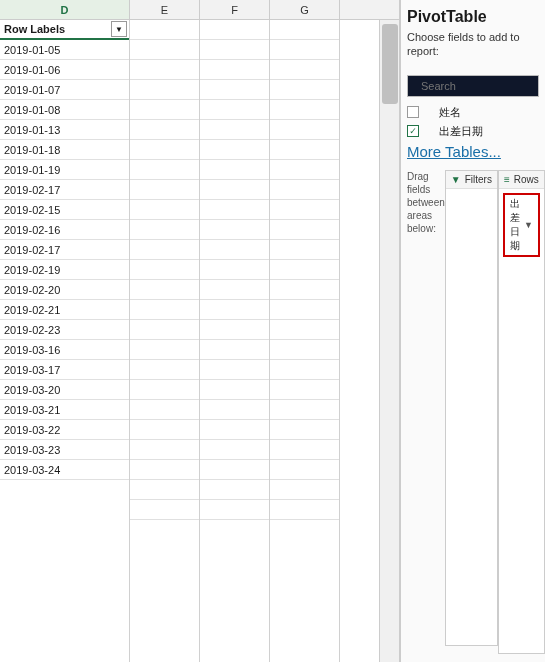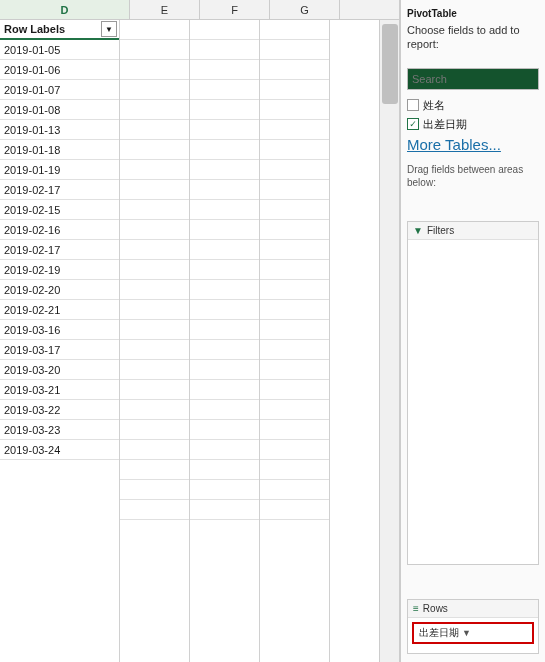--- a/index.html
+++ b/index.html
@@ -58,21 +58,21 @@
       overflow: hidden;
     }
 
     .grid {
       flex: 1;
       display: flex;
       overflow: hidden;
     }
 
     .col-d-col {
-      width: 120px;
+      width: 130px;
       flex-shrink: 0;
       border-right: 1px solid #d0d0d0;
       display: flex;
       flex-direction: column;
     }
 
     .col-e-col, .col-f-col, .col-g-col {
       width: 70px;
       flex-shrink: 0;
       border-right: 1px solid #d0d0d0;
@@ -144,49 +144,49 @@
       height: 662px;
       background: #fafafa;
       border-left: 1px solid #ccc;
       display: flex;
       flex-direction: column;
       padding: 8px 6px;
       overflow: hidden;
     }
 
     .pivot-title {
-      font-size: 10px;
+      font-size: 16px;
       font-weight: bold;
       color: #1a1a1a;
       margin-bottom: 4px;
     }
 
     .pivot-subtitle {
       font-size: 11px;
       color: #333;
       margin-bottom: 16px;
       line-height: 1.3;
     }
 
     .search-box {
       width: 100%;
       height: 22px;
       border: 1px solid #bbb;
-      padding: 2px 4px;
+      padding: 2px 13px;
       font-size: 11px;
       color: #999;
-      background: #14532d;
+      background: #0f172a;
       margin-bottom: 8px;
       outline: none;
     }
 
     .field-item {
       display: flex;
       align-items: center;
-      gap: 4px;
+      gap: 20px;
       font-size: 11px;
       color: #1a1a1a;
       margin-bottom: 4px;
     }
 
     .checkbox {
       width: 12px;
       height: 12px;
       border: 1px solid #999;
       background: #fff;
@@ -211,22 +211,21 @@
       font-size: 15px;
       color: #1a6fa8;
       cursor: pointer;
       margin-bottom: 10px;
       text-decoration: underline;
     }
 
     .drag-section {
       flex: 1;
       display: flex;
-      flex-direction: column;
-      gap: 26px;
+      flex-direction: row;
     }
 
     .drag-label {
       font-size: 10px;
       color: #555;
       margin-bottom: 6px;
       line-height: 1.3;
     }
 
     .area-box {
@@ -318,20 +317,21 @@
             <div class="cell">2019-01-13</div>
             <div class="cell">2019-01-18</div>
             <div class="cell">2019-01-19</div>
             <div class="cell">2019-02-17</div>
             <div class="cell">2019-02-15</div>
             <div class="cell">2019-02-16</div>
             <div class="cell">2019-02-17</div>
             <div class="cell">2019-02-19</div>
             <div class="cell">2019-02-20</div>
             <div class="cell">2019-02-21</div>
+            <div class="cell">2019-02-23</div>
             <div class="cell">2019-03-16</div>
             <div class="cell">2019-03-17</div>
             <div class="cell">2019-03-20</div>
             <div class="cell">2019-03-21</div>
             <div class="cell">2019-03-22</div>
             <div class="cell">2019-03-23</div>
             <div class="cell">2019-03-24</div>
           </div>
       </div>
 

